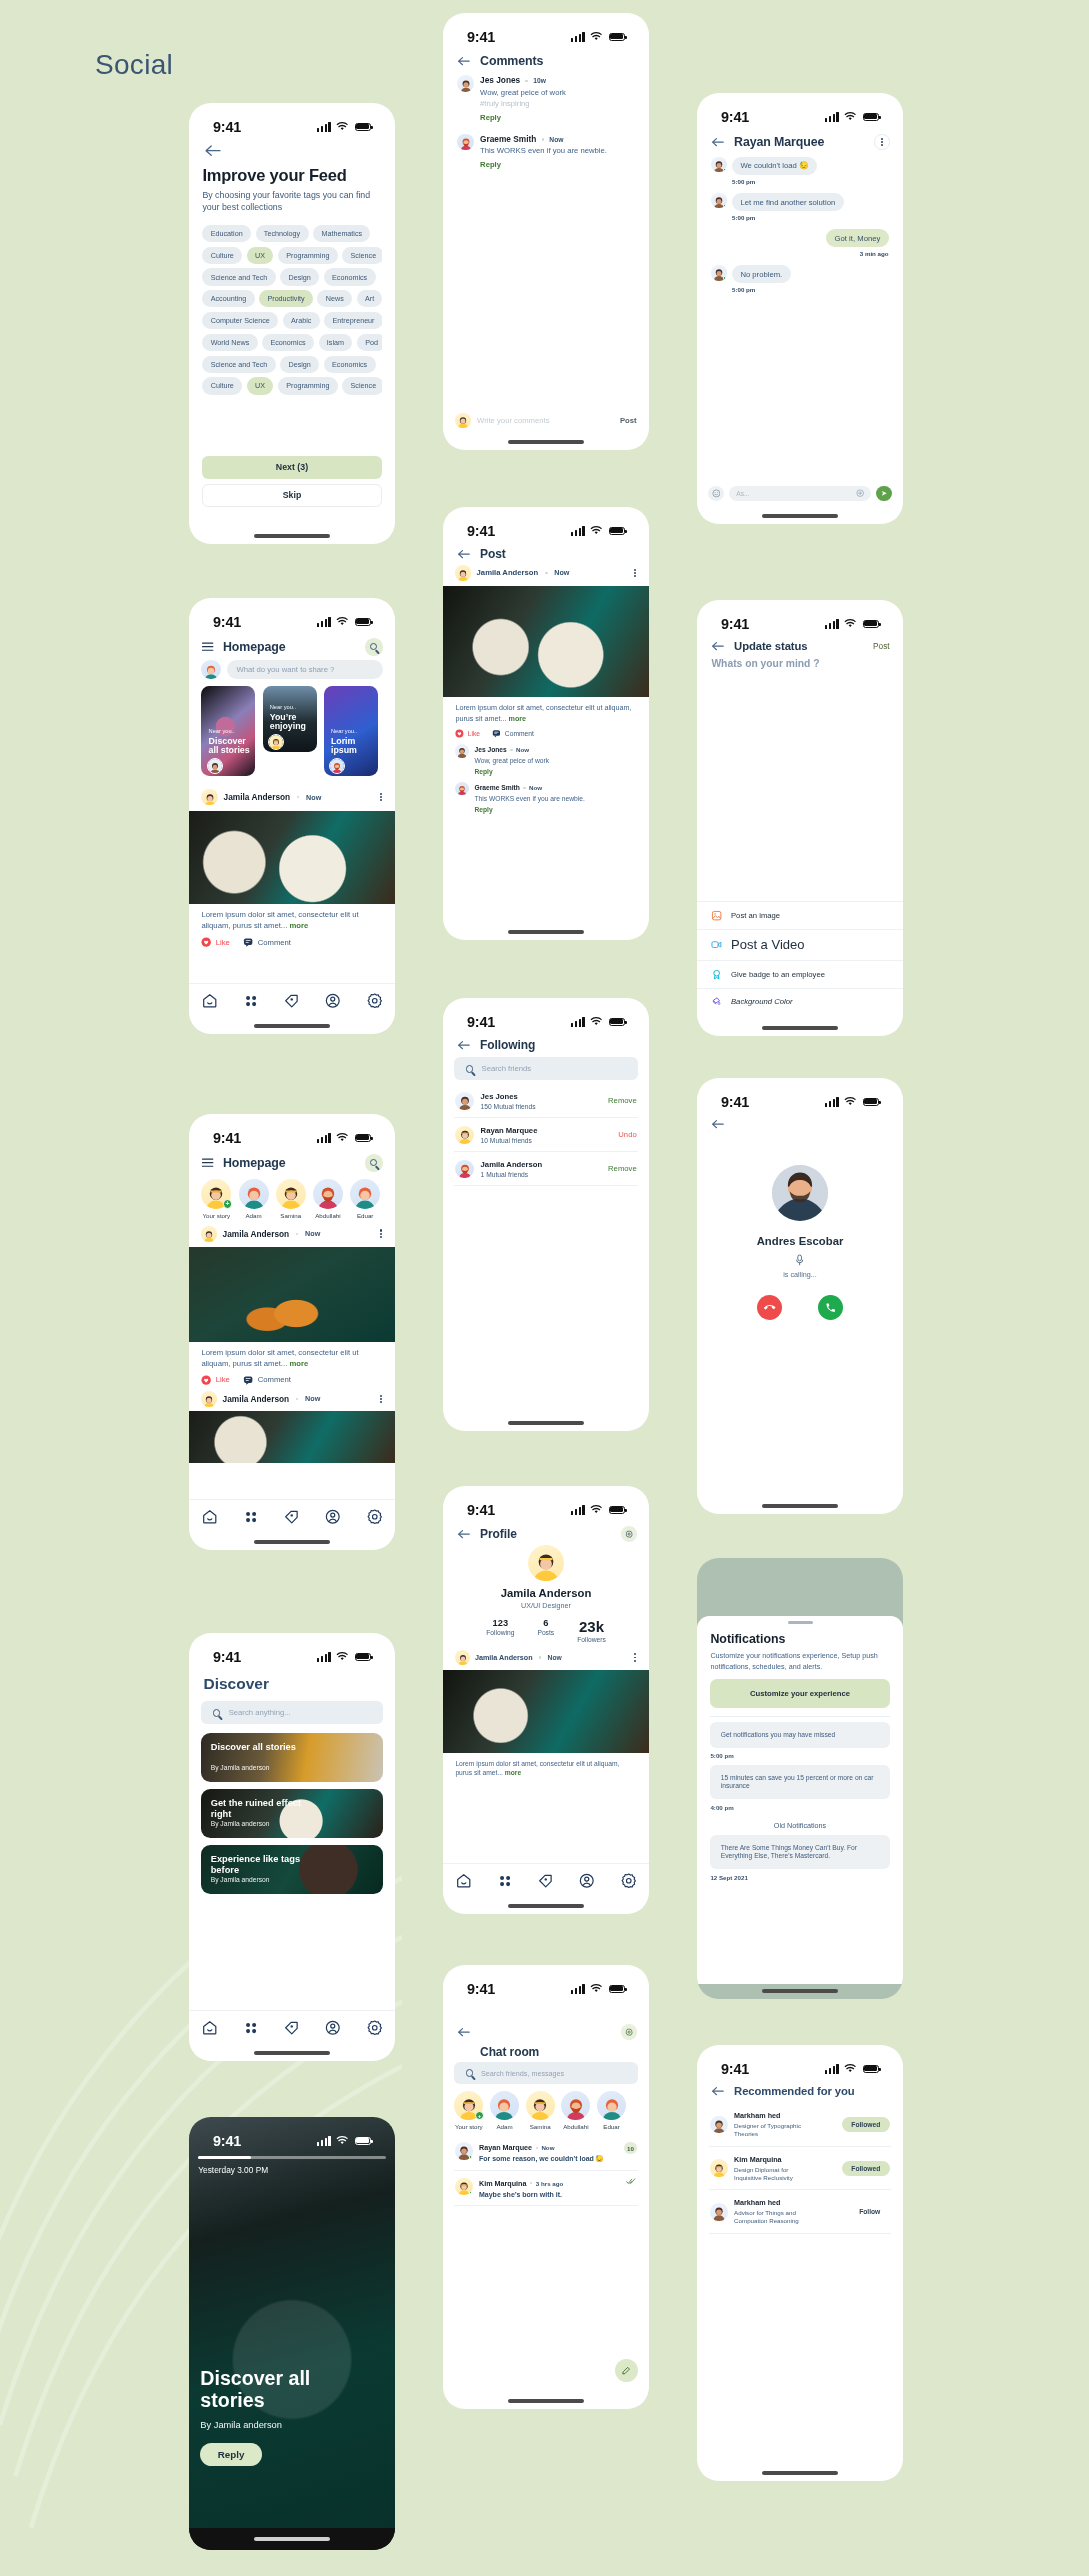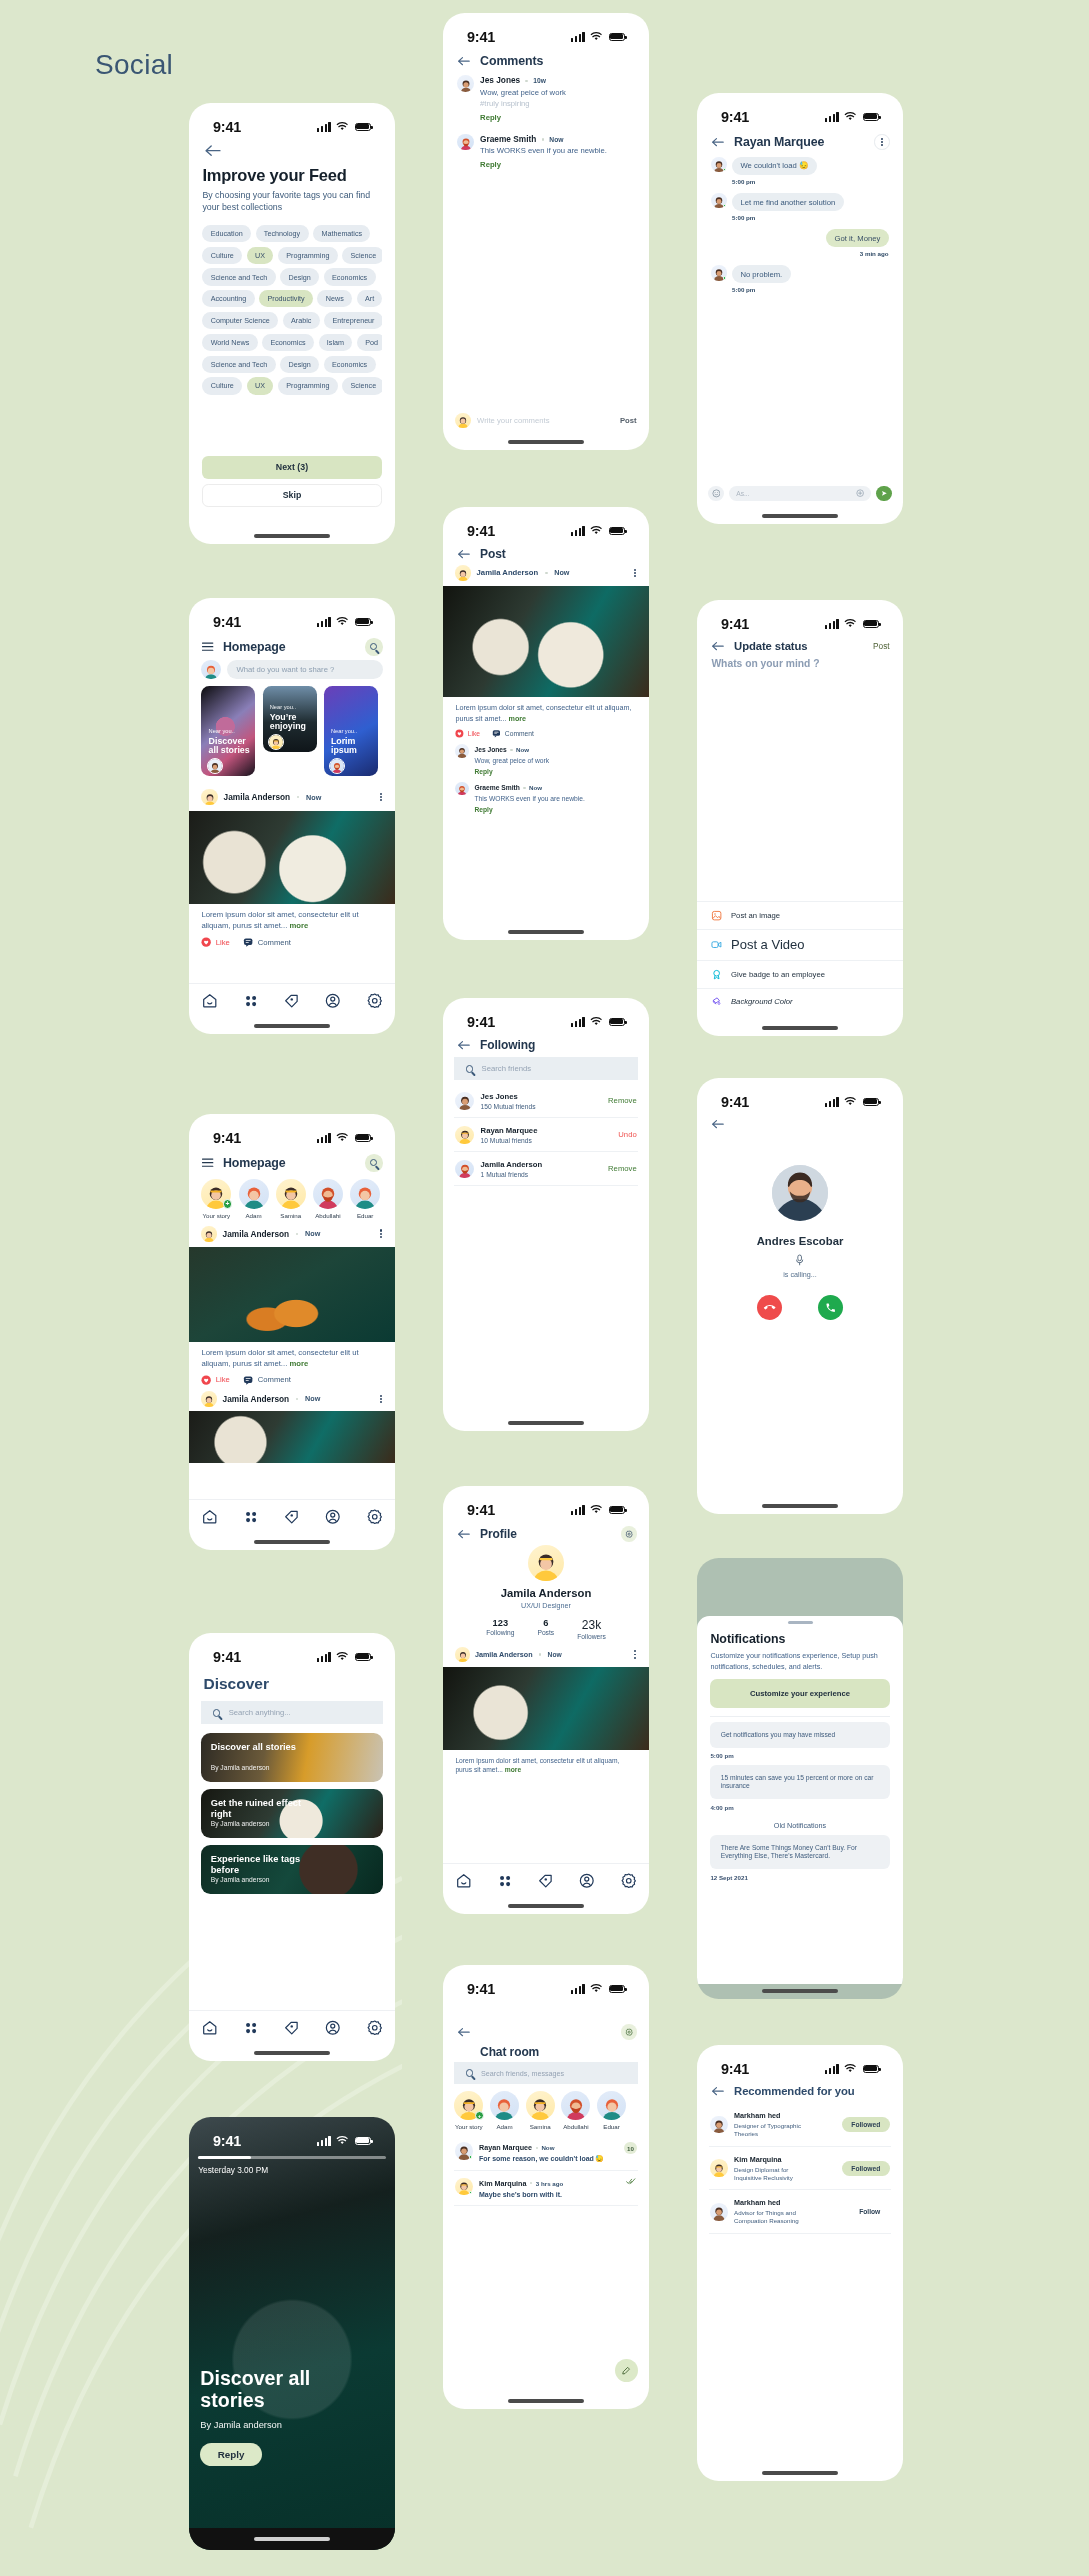--- a/index.html
+++ b/index.html
@@ -71,21 +71,21 @@
   .body-txt { font-size:10.8px; color:#41628a; line-height:1.35; }
   .reply { font-size:10.8px; font-weight:700; color:#3f7a33; }
   .muted { color:#b8c2ce; }
   .kebab { width:3.1px; height:15.5px; display:flex; flex-direction:column; justify-content:space-between; align-items:center;}
   .kebab i { width:3.1px;height:3.1px;border-radius:50%;background:#2c4260;display:block;}
 
   .pill { border-radius:515px; display:inline-flex;align-items:center;justify-content:center; }
 
   .search {
     display:flex; align-items:center; gap:8.3px;
-    background:#e9eef2; border-radius:0; height:28px; padding:0 11.3px;
+    background:#e9eef2; border-radius:6px; height:28px; padding:0 11.3px;
     font-size:10.8px; color:#95a3b4;
   }
   .searchcircle { width:12px;height:12px;border:1.5px solid #3c5a7a;border-radius:50%;position:relative;flex:0 0 auto;}
   .searchcircle::after{content:"";position:absolute;right:-4.1px;bottom:-3.1px;width:5.2px;height:1.5px;background:#3c5a7a;transform:rotate(45deg);border-radius:1px;}
 
   .navbar { display:flex; align-items:center; justify-content:space-around; height:36px; border-top:0.5px solid #eef0f3;}
   .navbar svg { width:17.5px; height:17.5px; }
 
   
   .story-card { position:relative; border-radius:8.3px; overflow:hidden; flex:0 0 auto; }
@@ -1111,21 +1111,21 @@
         <div id="profileStats" style="display:flex;gap:23px;margin-top:7.2px;">
             <div style="text-align: center;">
               <div style="font-size:9.3px;font-weight:700;color:#15202b">123</div>
               <div style="font-size:6.7px;color:#3f5c7d;margin-top:1.5px">Following</div>
             </div>
             <div style="text-align: center;">
               <div style="font-size:9.3px;font-weight:700;color:#15202b">6</div>
               <div style="font-size:6.7px;color:#3f5c7d;margin-top:1.5px">Posts</div>
             </div>
             <div style="text-align: center;">
-              <div style="font-size:12px;font-weight:400;color:#15202b">23k</div>
+              <div style="font-size:15px;font-weight:700;color:#15202b">23k</div>
               <div style="font-size:6.7px;color:#3f5c7d;margin-top:1.5px">Followers</div>
             </div>
           </div>
       </div>
       <div style="display:flex;align-items:center;gap:5.2px;padding:7.2px 12.4px 5.2px;">
         <div class="avatar av-yellow" style="width:14.4px;height:14.4px">
           <svg class="av-img" viewBox="0 0 40 44">
               <ellipse cx="20" cy="41" rx="15" ry="13" fill="#ffc93c"></ellipse>
               <circle cx="20" cy="17" r="10" fill="#3a2c28"></circle>
               <circle cx="20" cy="20" r="8" fill="#f3c6a5"></circle>

